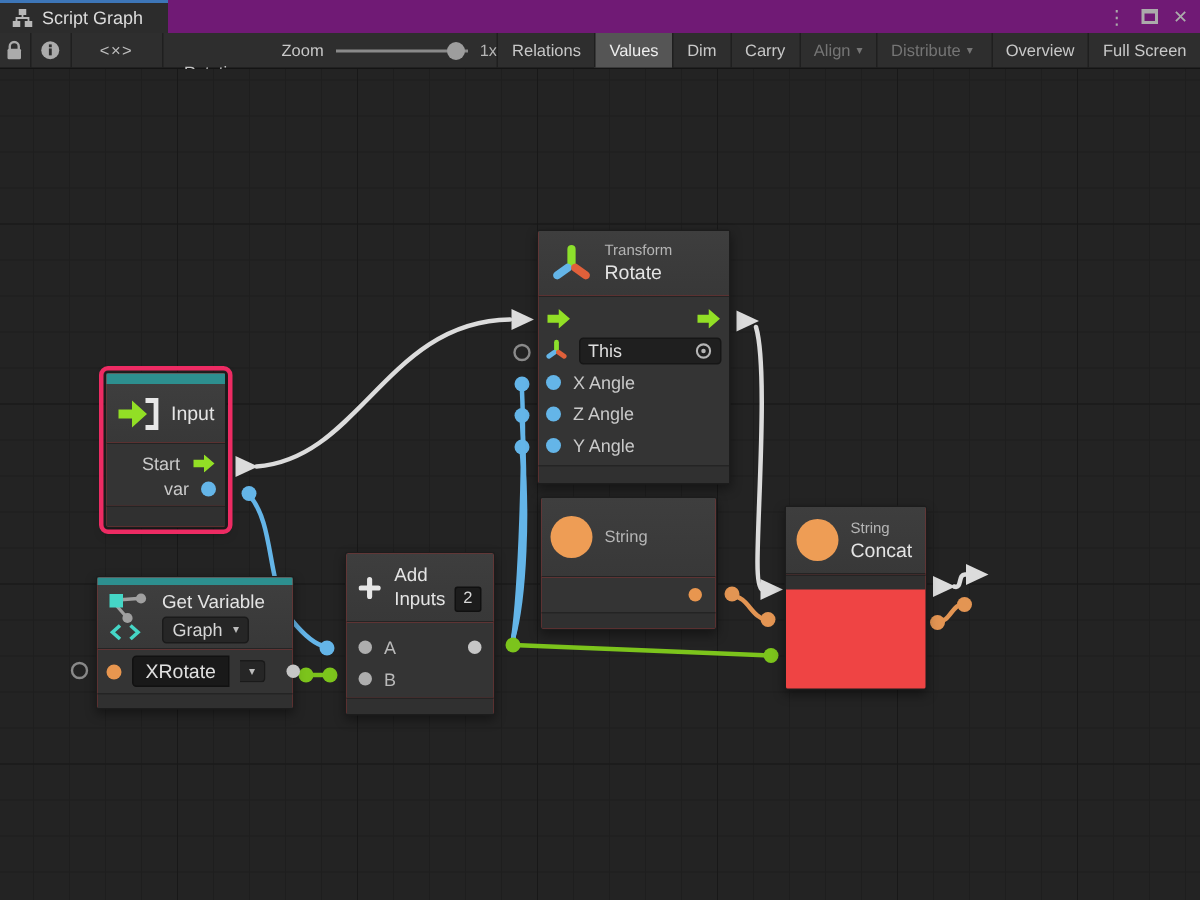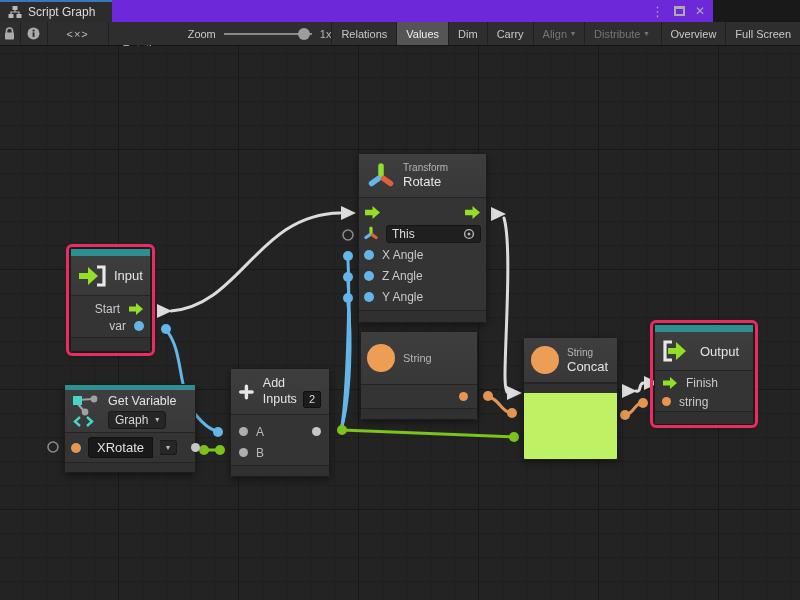--- a/index.html
+++ b/index.html
@@ -1,21 +1,21 @@
 <!DOCTYPE html>
 <html><head>
 <meta charset="utf-8">
 <style>
   * { margin:0; padding:0; box-sizing:border-box; }
   html,body { width:800px; height:600px; overflow:hidden; background:#191919;
     font-family:"Liberation Sans", sans-serif; -webkit-font-smoothing:antialiased; }
   .stage { position:relative; width:800px; height:600px; }
 
   
-  .tab-bar { position:absolute; left:0; top:0; width:713px; height:22px; background:#6d28d9; display:flex; align-items:stretch; }
+  .tab-bar { position:absolute; left:0; top:0; width:800px; height:22px; background:#701a75; display:flex; align-items:stretch; }
   .tab { width:112px; background:#2c2c2c; border-top:2px solid #3d76b8; display:flex; align-items:center; gap:6px; padding:0 8px; color:#dcdcdc; font-size:12px; }
   .win-controls { margin-left:auto; display:flex; align-items:center; gap:10px; padding-right:8px; color:#ababab; }
   .kebab { font-size:13px; line-height:1; cursor:default; }
   .maxbox { width:11px; height:10px; border:2px solid #ababab; border-top-width:3px; }
   .closex { font-size:12px; line-height:1; }
 
   
   .toolbar { position:absolute; left:0; top:22px; width:800px; height:24px; background:#2e2e2e; border-bottom:1px solid #141414; display:flex; align-items:stretch; font-size:11px; color:#c8c8c8; }
   .tbtn { display:flex; align-items:center; justify-content:center; border-right:1px solid #1f1f1f; padding:0 9px; white-space:nowrap; }
   .tbtn.sq { padding:0; }
@@ -36,21 +36,21 @@
     background-image:
       linear-gradient(90deg,#181818 1px,transparent 1px),
       linear-gradient(#181818 1px,transparent 1px),
       linear-gradient(90deg,#1e1e1e 1px,transparent 1px),
       linear-gradient(#1e1e1e 1px,transparent 1px);
     background-size:120px 120px,120px 120px,24px 24px,24px 24px;
     background-position:118px 0,0 103px,22px 0,0 7px; }
   #edges { position:absolute; left:0; top:0; width:800px; height:600px; z-index:1; pointer-events:none; }
 
   
-  .node { position:absolute; z-index:2; background:#bef264; border:1px solid #1c1c1c; border-radius:2px;
+  .node { position:absolute; z-index:2; background:#ef4444; border:1px solid #1c1c1c; border-radius:2px;
     box-shadow:0 3px 7px rgba(0,0,0,.4); color:#c9c9c9; font-size:12px; display:flex; flex-direction:column; }
   .node.selected { outline:3px solid #ed2b63; outline-offset:1px; }
   .teal { height:7px; background:#2d8f8f; flex:0 0 auto; }
   .teal.thin { height:5px; }
   .nhead { background:linear-gradient(#3e3e3e,#383838); border-bottom:1px solid #242424; display:flex; align-items:center; flex:0 0 auto; }
   .nbody { background:#343434; flex:1 1 auto; }
   .nfoot { background:#303030; border-top:1px solid #242424; flex:0 0 auto; }
   .cap { font-size:10px; color:#b5b5b5; line-height:12px; }
   .ttl { font-size:13px; color:#e4e4e4; line-height:15px; }
   .row { display:flex; align-items:center; gap:8px; }
@@ -400,37 +400,14 @@
     <div class="nhead">
       <span class="ocirc"></span>
       <div style="display:flex;flex-direction:column">
         <span class="cap">String</span>
         <span class="ttl">Concat</span>
       </div>
     </div>
     <div class="nfoot"></div>
   </div>
 
-  <div class="node selected" id="node-output">
-    <div class="teal"></div>
-    <div class="nhead">
-      <svg width="30" height="24" viewBox="0 0 30 24">
-        <path d="M10,3 h-7 v18 h7" fill="none" stroke="#e8e8e8" stroke-width="3.2"></path>
-        <path d="M6,9 h8 v-6 l10,9 -10,9 v-6 h-8 z" fill="#92df25"></path>
-      </svg>
-      <span class="ttl">Output</span>
-    </div>
-    <div class="nbody rows">
-      <div class="row">
-        <svg width="16" height="12" viewBox="0 0 16 12">
-            <path d="M1,3.5 h7 v-3.5 l7,6 -7,6 v-3.5 h-7 z" fill="#92df25"></path>
-          </svg>
-        <span>Finish</span>
-      </div>
-      <div class="row">
-        <span class="dot o" style="width:9px;height:9px"></span>
-        <span>string</span>
-      </div>
-    </div>
-    <div class="nfoot"></div>
-  </div>
 
 </div>
 
 </body></html>

